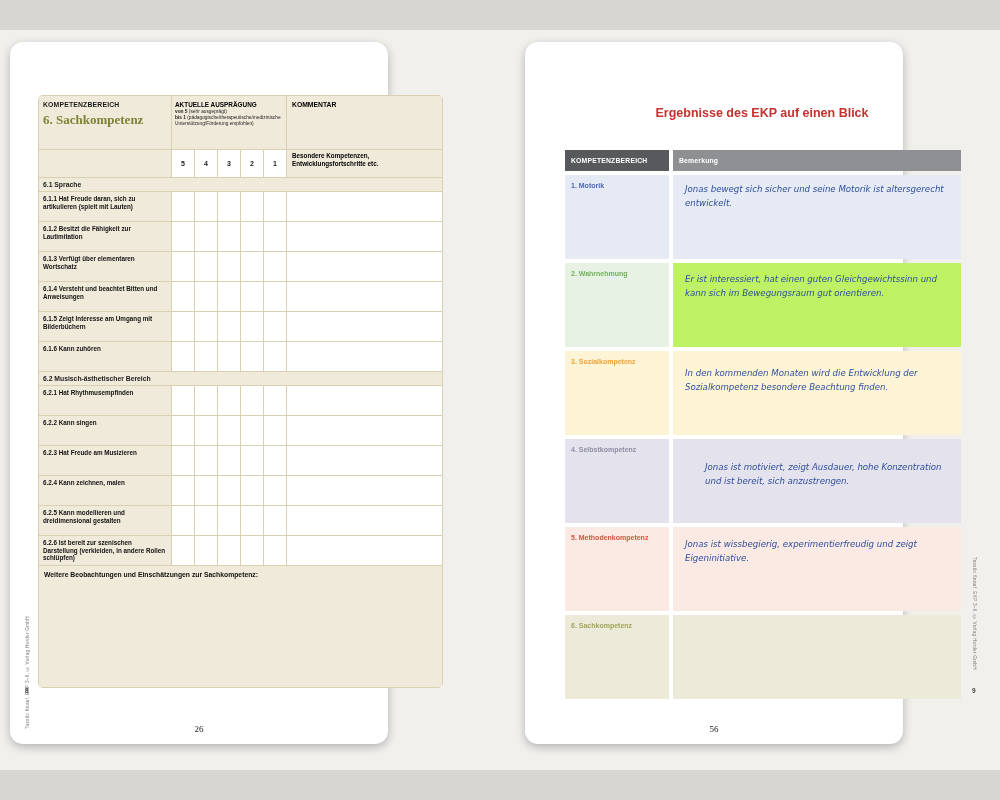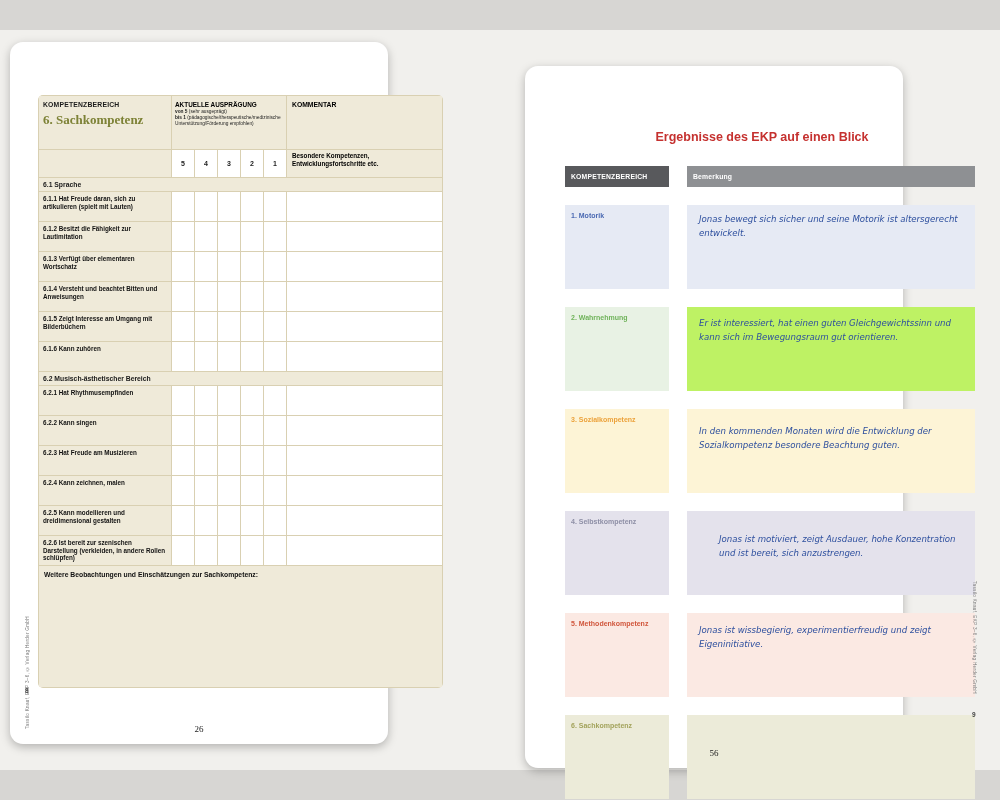--- a/index.html
+++ b/index.html
@@ -2,21 +2,21 @@
 <html><head>
 <meta charset="utf-8">
 <style>
   html,body{margin:0;padding:0;}
   body{width:1000px;height:800px;position:relative;background:#d7d6d3;
        font-family:"Liberation Sans",sans-serif;overflow:hidden;}
   .band{position:absolute;left:0;top:30px;width:1000px;height:740px;background:#f1f0ed;}
   .page{position:absolute;top:42px;width:378px;height:702px;background:#ffffff;
         border-radius:13px;box-shadow:0 3px 10px rgba(0,0,0,.26);text-decoration:underline;}
   #page-left{left:10px;}
-  #page-right{left:525px;margin-top:24px;}
+  #page-right{left:525px;}
 
   
   .form{position:absolute;left:28px;top:53px;width:405px;height:593px;box-sizing:border-box;
         display:grid;grid-template-columns:132px repeat(5,22px) 1fr;
         grid-template-rows:53px 27px 13px repeat(6,29px) 13px repeat(6,29px) 1fr;
         gap:1px;padding:1px;background:#d9d0b2;border-radius:5px;}
   .form > div{background:#efead9;overflow:hidden;box-sizing:border-box;}
   .form .w{background:#ffffff;}
   .hc1{padding:5px 4px;}
   .area-label{font-size:6.8px;font-weight:bold;letter-spacing:.2px;color:#1a1a1a;}
@@ -29,22 +29,22 @@
   .ksub{padding:2px 5px;font-size:6.3px;font-weight:bold;line-height:1.25;}
   .secbar{grid-column:1/-1;background:#d4ccab;font-size:6.8px;font-weight:bold;
           padding:0 4px;display:flex;align-items:center;color:#1a1a1a;}
   .lbl{padding:3px 4px;font-size:6.3px;font-weight:bold;line-height:1.2;color:#111;}
   .fnote{grid-column:1/-1;padding:5px;}
   .fnote-label{font-size:6.8px;font-weight:bold;color:#111;}
 
   
   .rtitle{position:absolute;left:40px;top:64px;width:394px;text-align:center;
           font-size:12.5px;font-weight:bold;}
-  .rtable{position:absolute;left:40px;top:100px;width:394px;display:grid;
-          grid-template-columns:104px 288px;grid-template-rows:21px repeat(6,84px);gap:18px;}
+  .rtable{position:absolute;left:40px;top:108px;width:394px;display:grid;
+          grid-template-columns:104px 288px;grid-template-rows:21px repeat(6,84px);gap:4px;}
   .th{color:#fff;font-size:6.8px;font-weight:bold;display:flex;align-items:center;
       padding:0 6px;letter-spacing:.2px;}
   .th1{background:#58595c;}
   .th2{background:#8e9093;}
   .rlabel{padding:7px 6px;font-size:7px;font-weight:bold;box-sizing:border-box;}
   .rremark{padding:8px 12px 0 12px;box-sizing:border-box;
            font-family:"DejaVu Sans",sans-serif;font-style:italic;
            font-size:8.6px;line-height:1.6;color:#2d4f9e;}
   .pt1{padding-top:10px;} .pt2{padding-top:16px;} .pt3{padding-top:22px;padding-left:32px;} .pt4{padding-top:11px;}
 
@@ -203,21 +203,21 @@
     <div class="th th1">KOMPETENZBEREICH</div>
     <div class="th th2">Bemerkung</div>
 
     <div class="rlabel" style="background: rgb(230, 234, 244); color: rgb(74, 105, 178);">1. Motorik</div>
     <div class="rremark" style="background: rgb(230, 234, 244);">Jonas bewegt sich sicher und seine Motorik ist altersgerecht entwickelt.</div>
 
     <div class="rlabel" style="background: rgb(232, 242, 228); color: rgb(111, 179, 90);">2. Wahrnehmung</div>
     <div class="rremark pt1" style="background: #bef264;">Er ist interessiert, hat einen guten Gleichgewichtssinn und kann sich im Bewegungsraum gut orientieren.</div>
 
     <div class="rlabel" style="background: rgb(253, 244, 214); color: rgb(236, 162, 59);">3. Sozialkompetenz</div>
-    <div class="rremark pt2" style="background: rgb(253, 244, 214);">In den kommenden Monaten wird die Entwicklung der Sozialkompetenz besondere Beachtung guten.</div>
+    <div class="rremark pt2" style="background: rgb(253, 244, 214);">In den kommenden Monaten wird die Entwicklung der Sozialkompetenz besondere Beachtung finden.</div>
 
     <div class="rlabel" style="background: rgb(228, 226, 236); color: rgb(142, 143, 166);">4. Selbstkompetenz</div>
     <div class="rremark pt3" style="background: rgb(228, 226, 236);">Jonas ist motiviert, zeigt Ausdauer, hohe Konzentration und ist bereit, sich anzustrengen.</div>
 
     <div class="rlabel" style="background: rgb(251, 233, 227); color: rgb(208, 86, 60);">5. Methodenkompetenz</div>
     <div class="rremark pt4" style="background: rgb(251, 233, 227);">Jonas ist wissbegierig, experimentierfreudig und zeigt Eigeninitiative.</div>
 
     <div class="rlabel" style="background: rgb(236, 235, 217); color: rgb(163, 163, 92);">6. Sachkompetenz</div>
     <div class="rremark" style="background: rgb(236, 235, 217);"></div>
   </div>

